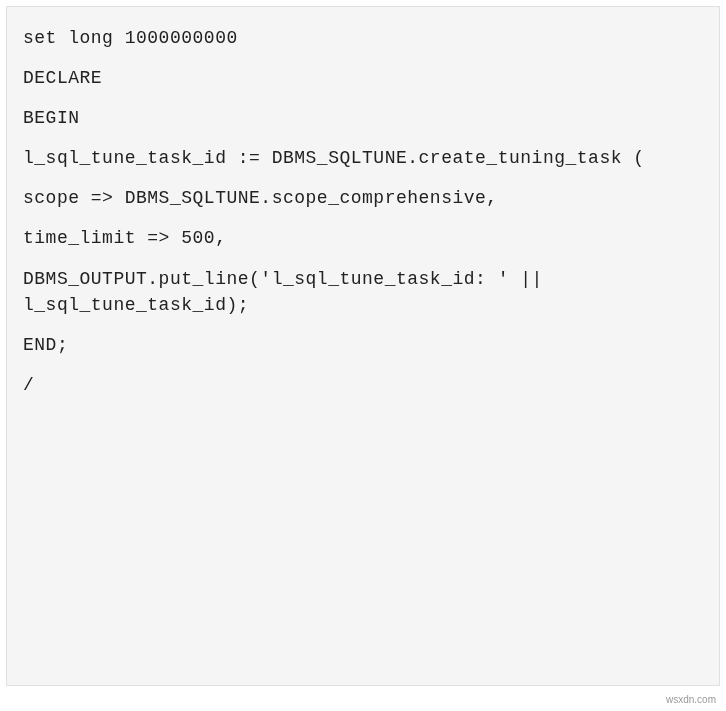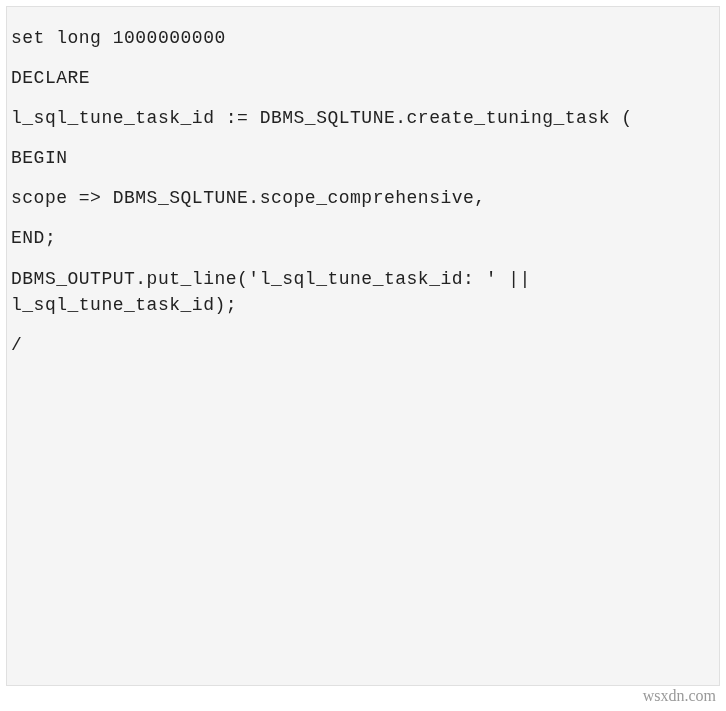--- a/index.html
+++ b/index.html
@@ -10,53 +10,54 @@
     body {
       background: #ffffff;
       font-family: 'Consolas', 'Monaco', 'Courier New', monospace;
       width: 726px;
       height: 711px;
       position: relative;
     }
     .code-block {
       background: #f5f5f5;
       border: 1px solid #e0e0e0;
-      padding: 18px 4px;
+      padding: 18px 16px;
       margin: 6px;
       width: 714px;
       height: 680px;
       font-size: 18px;
       color: #222222;
       letter-spacing: 0.5px;
     }
     .line {
       margin-bottom: 14px;
       word-wrap: break-word;
       line-height: 1.45;
     }
     .line:last-child {
       margin-bottom: 0;
     }
     .watermark {
       position: absolute;
       bottom: 6px;
       right: 10px;
-      font-size: 16px;
+      font-size: 10px;
       color: #999999;
-      font-family: Liberation Serif, serif;
+      font-family: Liberation Sans, sans-serif;
       letter-spacing: 0;
     }
   </style>
 </head>
 <body>
 
 <div class="code-block">
   <div class="line">set long 1000000000</div>
   <div class="line">DECLARE</div>
+  <div class="line">BEGIN</div>
   <div class="line">l_sql_tune_task_id := DBMS_SQLTUNE.create_tuning_task (</div>
-  <div class="line">BEGIN</div>
   <div class="line">scope =&gt; DBMS_SQLTUNE.scope_comprehensive,</div>
+  <div class="line">time_limit =&gt; 500,</div>
+  <div class="line">DBMS_OUTPUT.put_line('l_sql_tune_task_id: ' || l_sql_tune_task_id);</div>
   <div class="line">END;</div>
-  <div class="line">DBMS_OUTPUT.put_line('l_sql_tune_task_id: ' || l_sql_tune_task_id);</div>
   <div class="line">/</div>
 </div>
 
 <div class="watermark">wsxdn.com</div>
 
 </body></html>

